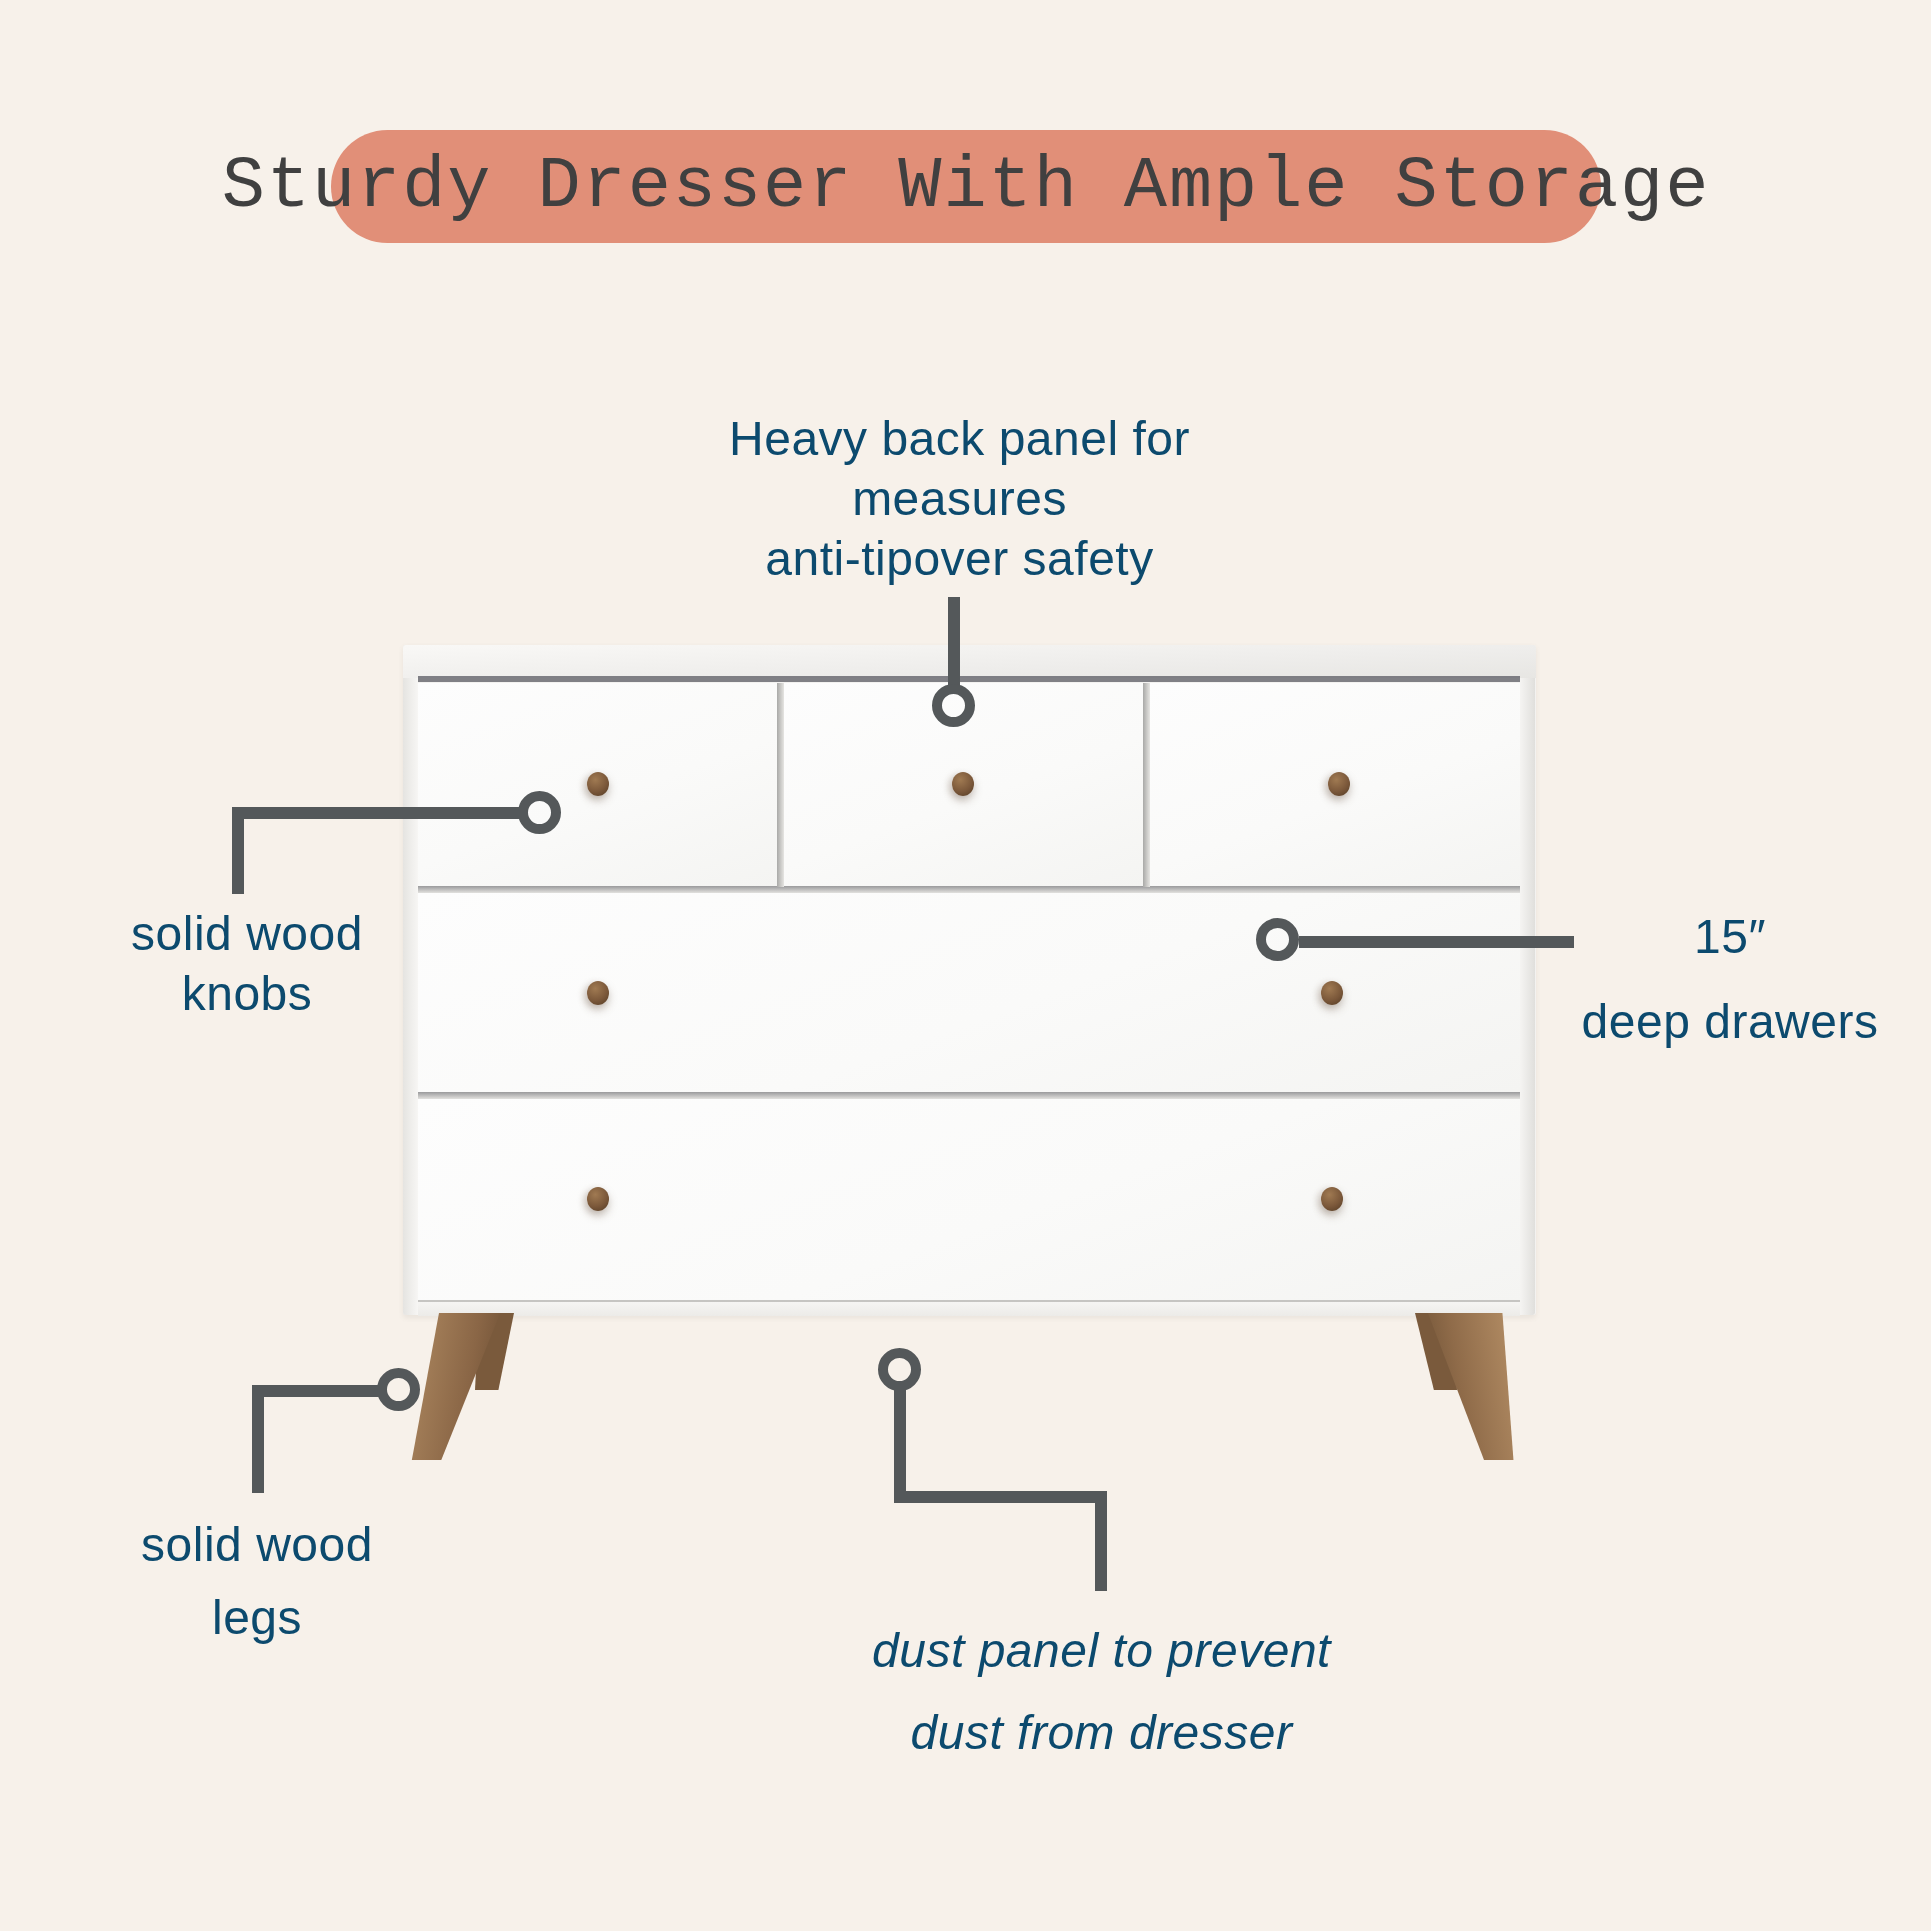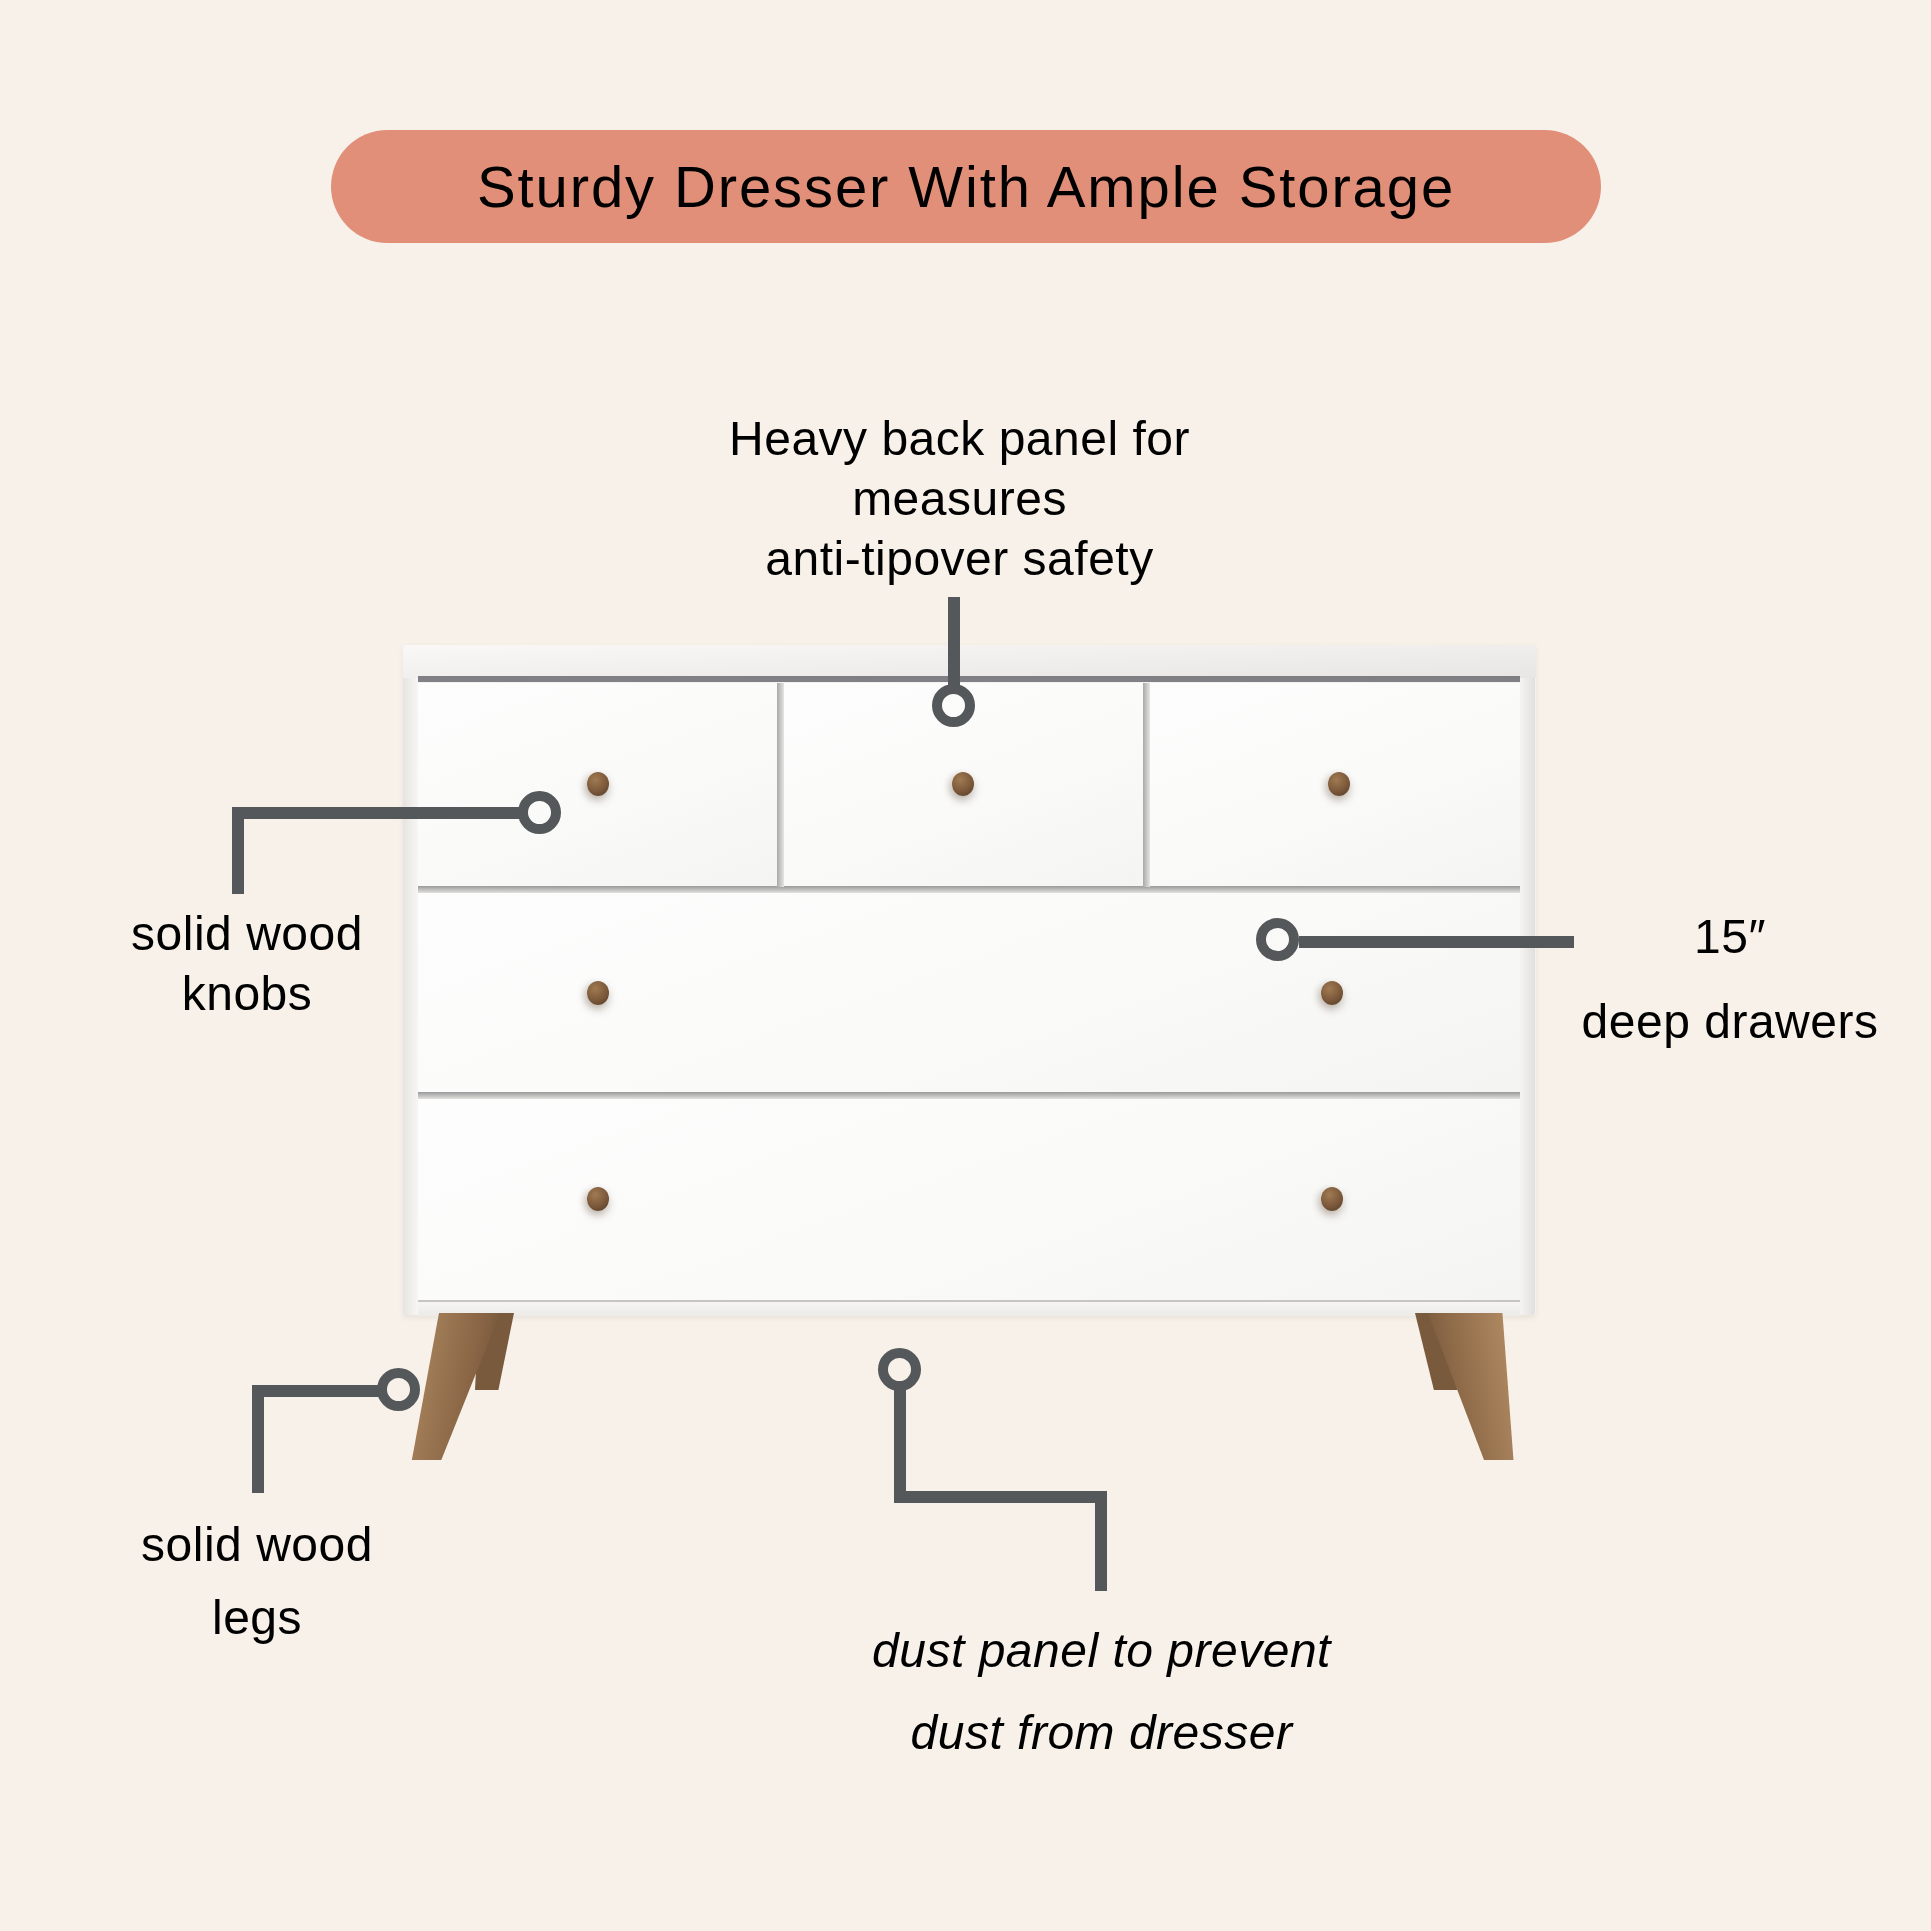--- a/index.html
+++ b/index.html
@@ -10,22 +10,23 @@
   }
   .abs{position:absolute;}
 
   
   .title-pill{
     left:331px;top:130px;width:1270px;height:113px;
     background:#e18f78;border-radius:58px;
     display:flex;align-items:center;justify-content:center;
   }
   .title-text{
-    color:#000000;font-size:58px;font-weight:500;letter-spacing:1.9px;
+    color:#404040;font-size:72px;font-weight:500;letter-spacing:1.9px;
     white-space:nowrap;
+    font-family:Liberation Mono, monospace;
   }
 
   
   .cabinet{
     left:403px;top:645px;width:1133px;height:670px;
     background:#f3f2f0;border-radius:2.9px;
     box-shadow:0 2.9px 5.8px rgba(120,110,100,.10);
   }
   .cab-top{
     left:403px;top:645px;width:1133px;height:33px;
@@ -72,21 +73,21 @@
   .leg-br{left:1415px;top:1313px;width:42px;height:77px;background:#7a5a3c;
     clip-path:polygon(0 0,95% 0,100% 100%,45% 100%);}
 
   
   .c-line{background:#54585a;}
   .c-ring{
     width:23px;height:23px;border:10.6px solid #54585a;border-radius:50%;
     background:transparent;
   }
   .c-text{
-    color:#000000;font-size:48px;letter-spacing:0.5px;text-align:center;
+    color:#0c4a6e;font-size:48px;letter-spacing:0.5px;text-align:center;
   }
   .c-text span{display:block;}
   .t-backpanel{left:670px;top:409px;width:579px;line-height:60px;}
   .t-knobs{left:54px;top:904px;width:386px;line-height:60px;}
   .t-drawers{left:1537px;top:894px;width:386px;line-height:85px;}
   .t-legs{left:64px;top:1508px;width:386px;line-height:73px;}
   .t-dust{left:812px;top:1610px;width:579px;line-height:82px;font-style:italic;}
 </style>
 </head>
 <body>

